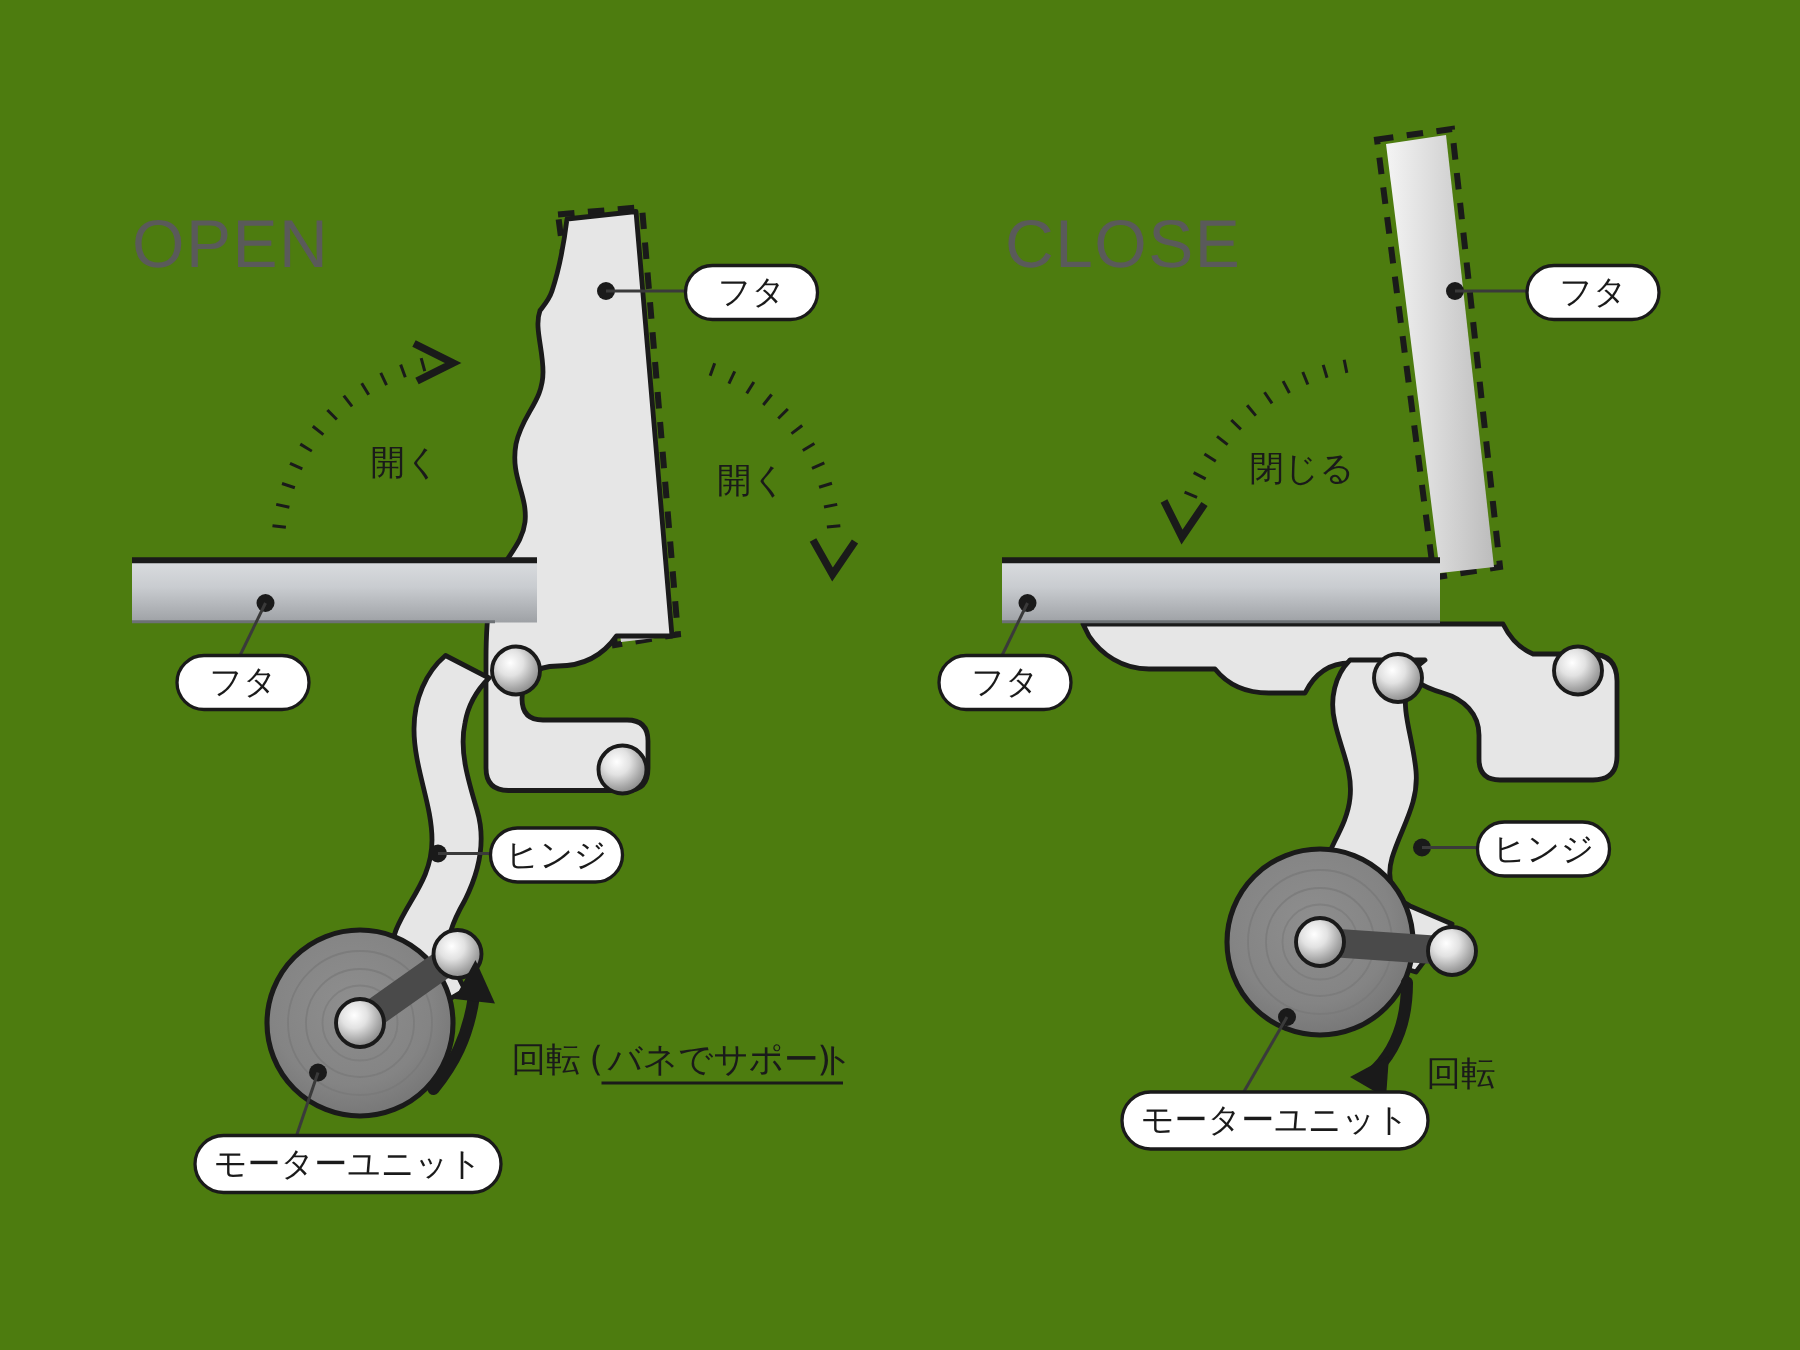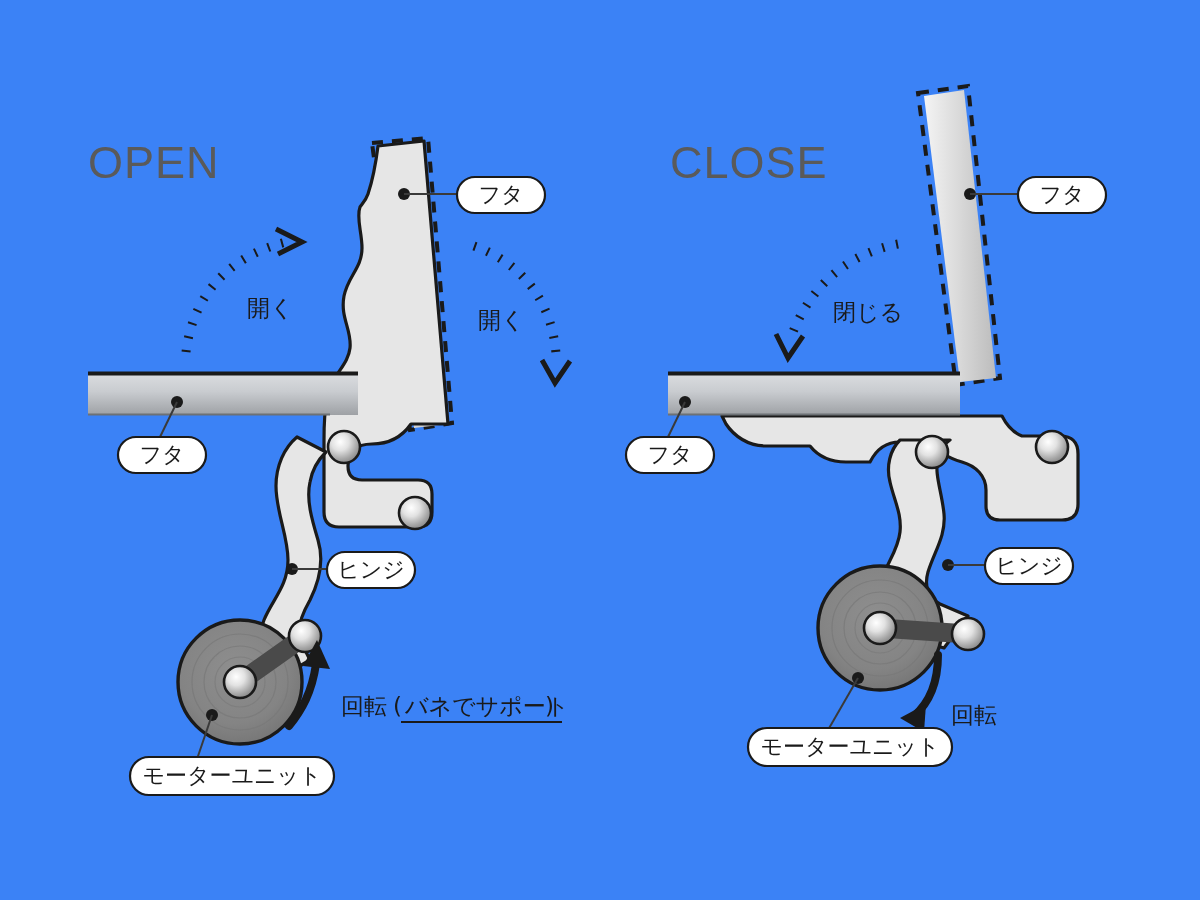--- a/index.html
+++ b/index.html
@@ -8,21 +8,21 @@
     padding: 0;
     background: #ffffff;
   }
   body {
     font-family: "Liberation Sans", sans-serif;
   }
   #canvas {
     position: relative;
     width: 1200px;
     height: 900px;
-    background: #3b82f6;
+    background: #4d7c0f;
     overflow: hidden;
   }
   #diagram-svg {
     position: absolute;
     left: 0;
     top: 0;
     width: 1200px;
     height: 900px;
   }
   .panel-title {

